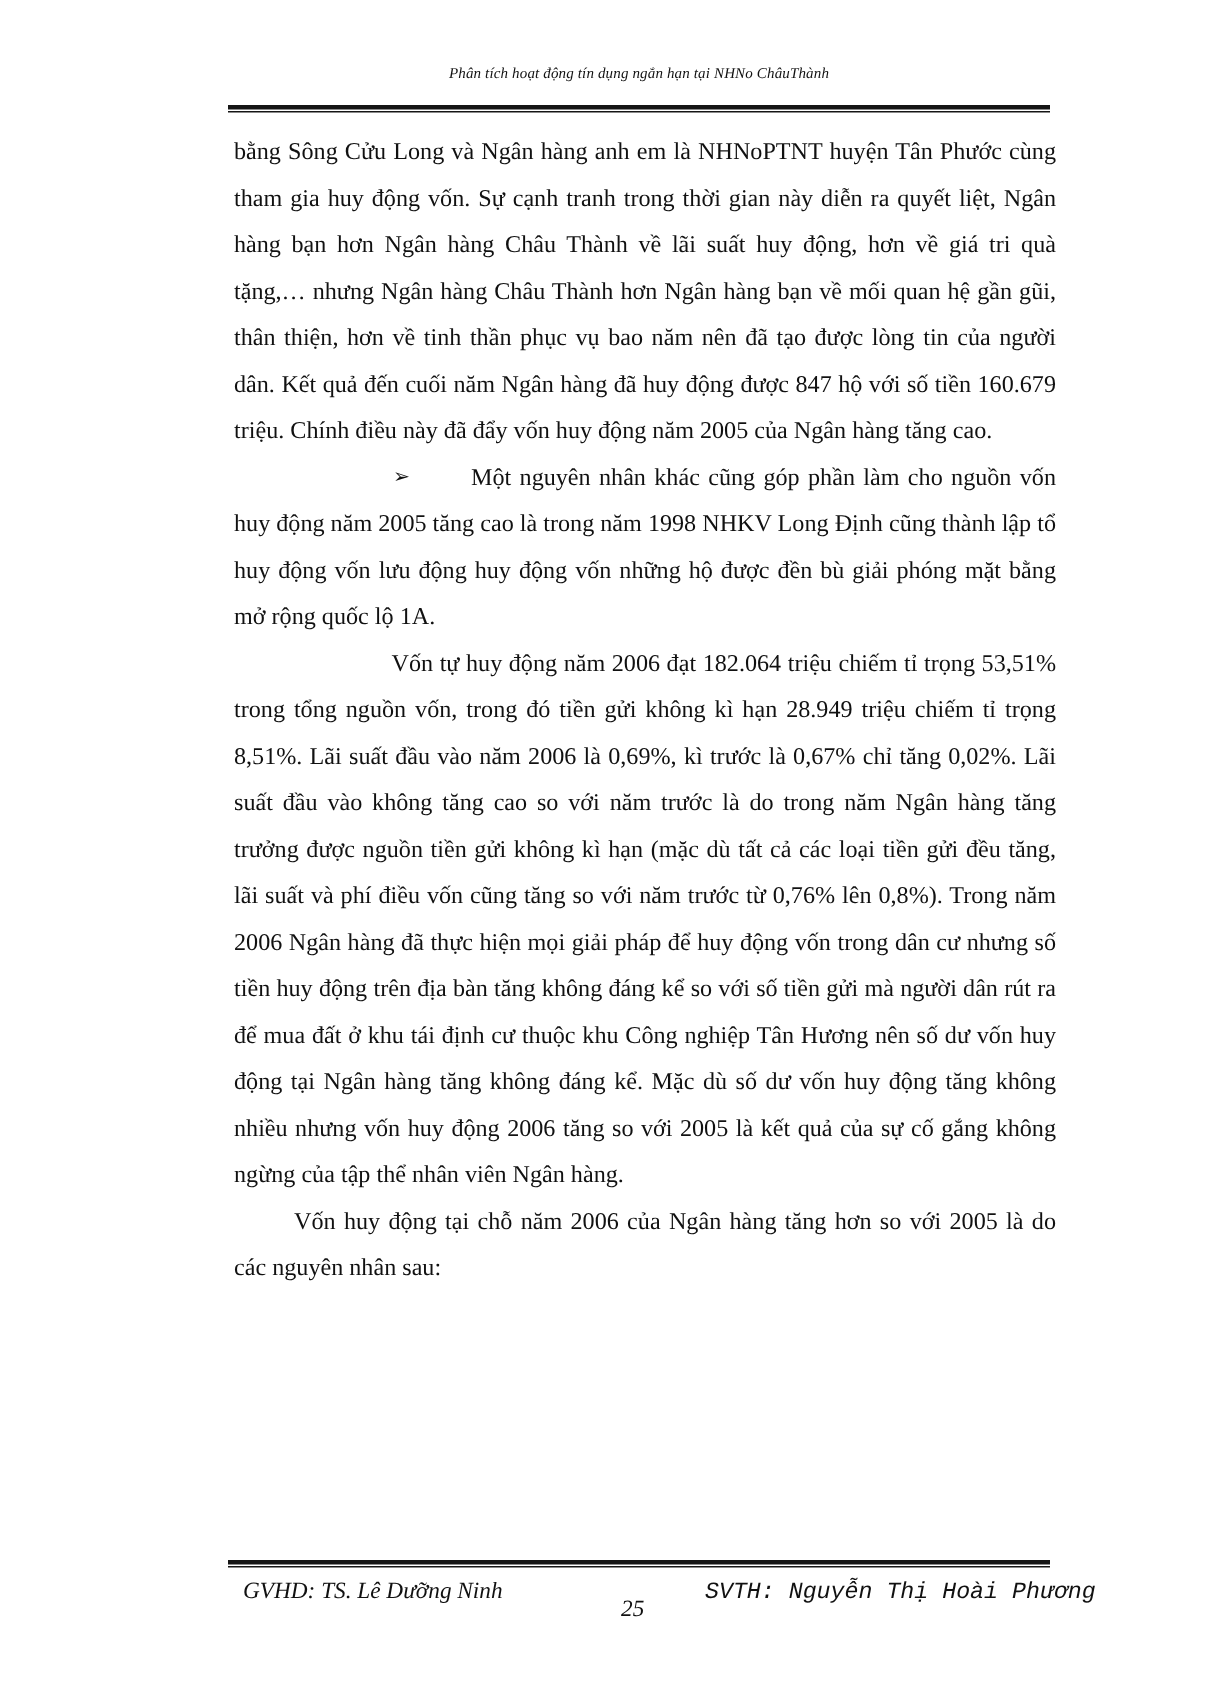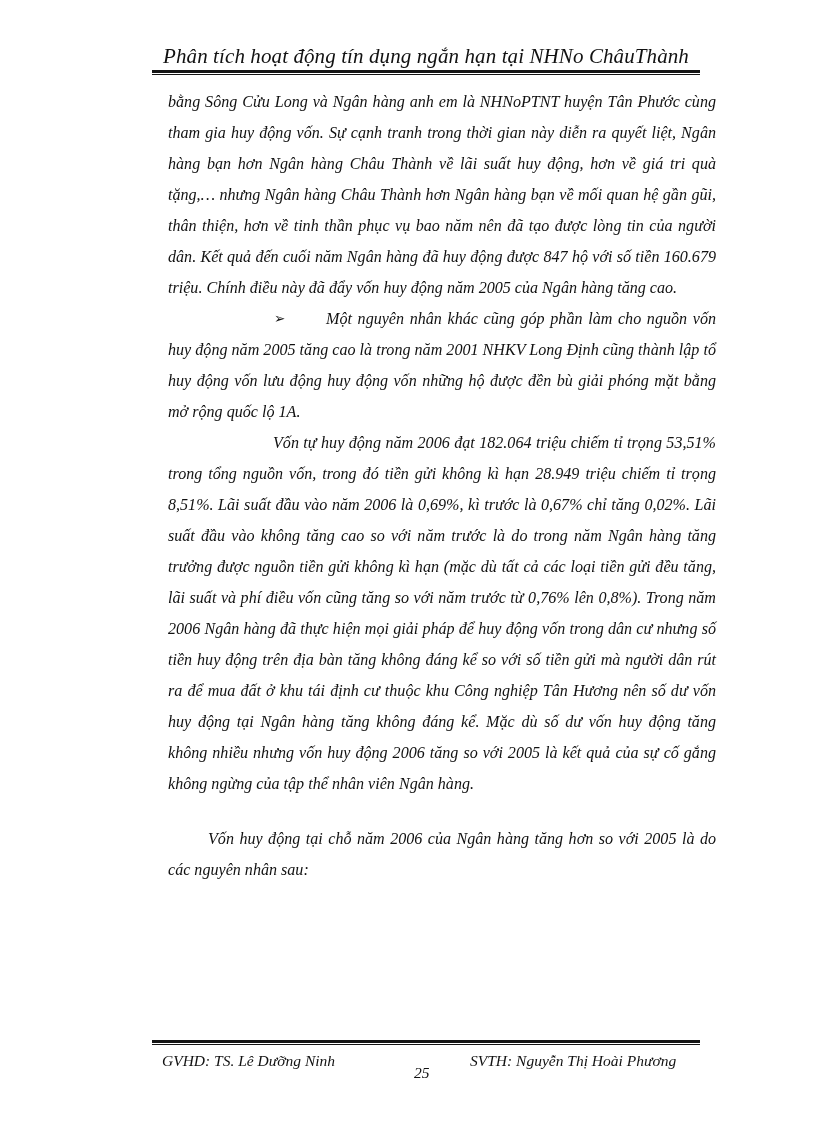--- a/index.html
+++ b/index.html
@@ -25,56 +25,55 @@
   }
 
   
   .header {
     position: absolute;
     top: 44px;
     left: 0;
     width: 548px;
     text-align: center;
     font-style: italic;
-    font-size: 21px;
+    font-size: 10px;
     letter-spacing: .1px;
     color: #111111;
     white-space: nowrap;
   }
   .rule-top {
     position: absolute;
     top: 70px;
     left: 0;
     width: 548px;
     height: 5px;
     border-top: 3px solid #151515;
     border-bottom: 1px solid #151515;
     box-sizing: border-box;
   }
 
   
   .body-block {
     position: absolute;
     top: 86px;
-    left: 16px;
+    left: 4px;
     width: 548px;
-    font-style: italic;
   }
   p.para {
     margin: 0;
     font-size: 16.1px;
     line-height: 31px;
     text-align: justify;
     text-justify: inter-word;
     -webkit-hyphens: none;
     hyphens: none;
     color: #111111;
   }
   p.para.flush     { text-indent: 0; }
-  p.para.indent-sm { text-indent: 40px; margin-top: 24px; }
+  p.para.indent-sm { text-indent: 40px; }
   p.para.indent-lg { text-indent: 105px; }
 
   
   p.para.bullet {
     text-indent: 0;
   }
   .arrow {
     display: inline-block;
     width: 52px;
     margin-left: 106px;
@@ -102,36 +101,36 @@
     top: 1052px;
     left: 0;
     width: 548px;
     font-style: italic;
     font-size: 15.5px;
     color: #111111;
     white-space: nowrap;
   }
   .footer .f-left   { position: absolute; left: 10px;  top: 0; }
   .footer .f-page   { position: absolute; left: 262px; top: 12px; }
-  .footer .f-right  { position: absolute; left: 318px; top: 0; }
+  .footer .f-right  { position: absolute; left: 318px; top: 0; font-family: Liberation Mono, monospace; }
 </style>
 </head>
 <body>
 
 <div class="page">
   <div class="content">
 
     <div class="header">Phân tích hoạt động tín dụng ngắn hạn tại NHNo ChâuThành</div>
     <div class="rule-top"></div>
 
     <div class="body-block">
 
       <p class="para flush">bằng Sông Cửu Long và Ngân hàng anh em là NHNoPTNT huyện Tân Phước cùng tham gia huy động vốn. Sự cạnh tranh trong thời gian này diễn ra quyết liệt, Ngân hàng bạn hơn Ngân hàng Châu Thành về lãi suất huy động, hơn về giá tri quà tặng,… nhưng Ngân hàng Châu Thành hơn Ngân hàng bạn về mối quan hệ gần gũi, thân thiện, hơn về tinh thần phục vụ bao năm nên đã tạo được lòng tin của người dân. Kết quả đến cuối năm Ngân hàng đã huy động được 847 hộ với số tiền 160.679 triệu. Chính điều này đã đẩy vốn huy động năm 2005 của Ngân hàng tăng cao.</p>
 
-      <p class="para bullet"><span class="arrow">➢</span><span class="bullet-text">Một nguyên nhân khác cũng góp phần làm cho nguồn vốn huy động năm 2005 tăng cao là trong năm 2001 NHKV Long Định cũng thành lập tổ huy động vốn lưu động huy động vốn những hộ được đền bù giải phóng mặt bằng mở rộng quốc lộ 1A.</span></p>
+      <p class="para bullet"><span class="arrow">➢</span><span class="bullet-text">Một nguyên nhân khác cũng góp phần làm cho nguồn vốn huy động năm 2005 tăng cao là trong năm 1998 NHKV Long Định cũng thành lập tổ huy động vốn lưu động huy động vốn những hộ được đền bù giải phóng mặt bằng mở rộng quốc lộ 1A.</span></p>
 
       <p class="para indent-lg">Vốn tự huy động năm 2006 đạt 182.064 triệu chiếm tỉ trọng 53,51% trong tổng nguồn vốn, trong đó tiền gửi không kì hạn 28.949 triệu chiếm tỉ trọng 8,51%. Lãi suất đầu vào năm 2006 là 0,69%, kì trước là 0,67% chỉ tăng 0,02%. Lãi suất đầu vào không tăng cao so với năm trước là do trong năm Ngân hàng tăng trưởng được nguồn tiền gửi không kì hạn (mặc dù tất cả các loại tiền gửi đều tăng, lãi suất và phí điều vốn cũng tăng so với năm trước từ 0,76% lên 0,8%). Trong năm 2006 Ngân hàng đã thực hiện mọi giải pháp để huy động vốn trong dân cư nhưng số tiền huy động trên địa bàn tăng không đáng kể so với số tiền gửi mà người dân rút ra để mua đất ở khu tái định cư thuộc khu Công nghiệp Tân Hương nên số dư vốn huy động tại Ngân hàng tăng không đáng kể. Mặc dù số dư vốn huy động tăng không nhiều nhưng vốn huy động 2006 tăng so với 2005 là kết quả của sự cố gắng không ngừng của tập thể nhân viên Ngân hàng.</p>
 
       <p class="para indent-sm">Vốn huy động tại chỗ năm 2006 của Ngân hàng tăng hơn so với 2005 là do các nguyên nhân sau:</p>
 
 
 
     </div>
 
     <div class="rule-bottom"></div>

